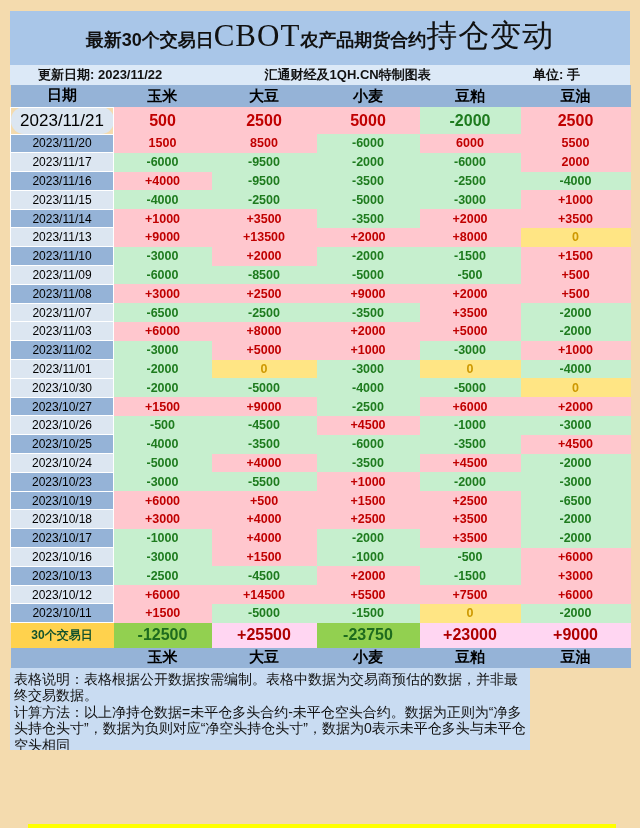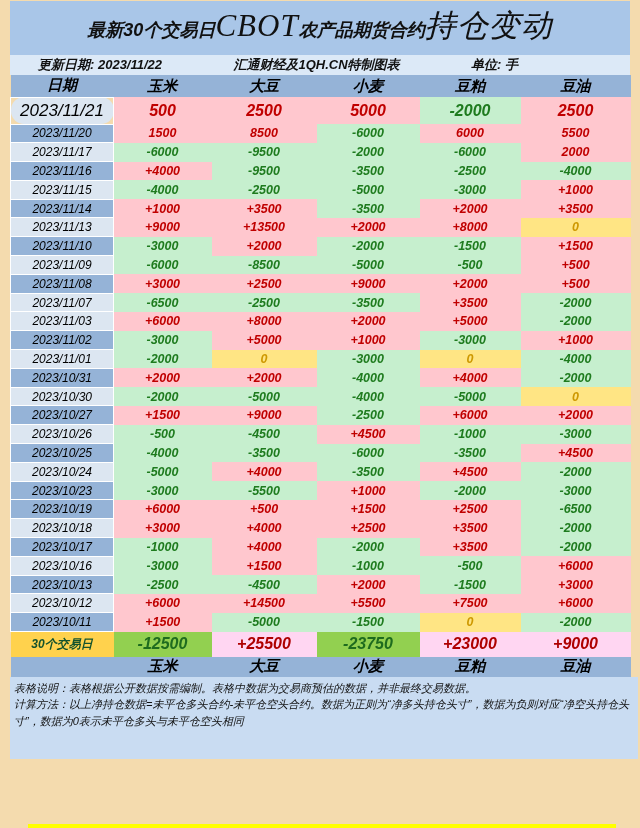--- a/index.html
+++ b/index.html
@@ -2,21 +2,21 @@
 <html><head>
 <meta charset="utf-8">
 <style>
   * { margin: 0; padding: 0; box-sizing: border-box; }
   html, body { width: 640px; height: 828px; }
   body {
     font-family: "Liberation Sans", "DejaVu Sans", sans-serif;
     background: #F4DBAE;
   }
   .page { position: relative; width: 640px; height: 828px; background: #F4DBAE; overflow: hidden; }
-  .panel { position: absolute; left: 10px; top: 1px; width: 620px; font-style: italic; }
+  .panel { position: absolute; left: 10px; top: 11px; width: 620px; }
 
   
   .title-bar {
     background: #A9C6E8;
     height: 54px;
     text-align: center;
     line-height: 50px;
     white-space: nowrap;
     overflow: hidden;
   }
@@ -24,21 +24,21 @@
   .t-lg { font-family: "Liberation Serif", "DejaVu Serif", serif; font-size: 31px; font-weight: 500; color: #111; vertical-align: baseline; letter-spacing: 1px; }
 
   
   .subheader {
     background: #DCE9F7;
     height: 20px;
     display: flex;
     justify-content: space-between;
     align-items: center;
     padding-left: 28px;
-    padding-right: 112px;
+    padding-right: 50px;
     font-size: 13px;
     font-weight: 700;
     color: #111;
   }
 
   table { border-collapse: collapse; width: 620px; table-layout: fixed; }
   col.c-date { width: 103px; }
   col.c-corn { width: 98px; }
   col.c-soy  { width: 105px; }
   col.c-wheat{ width: 103px; }
@@ -76,25 +76,25 @@
   tr.summary td { height: 25px; }
   td.sum-label { background: #FFD24D; color: #14532d; font-size: 12px; font-weight: 700; }
   td.sum-val { font-size: 16px; font-weight: 700; text-align: center; }
   td.sum-val.pos { background: #FFD6F2; color: #AE0000; }
   td.sum-val.neg { background: #92D050; color: #1E6B1E; }
 
   tr.footcols td { background: #95B3D7; color: #000; font-size: 15px; font-weight: 700; height: 20px; text-align: center; }
 
   .notes {
     background: #C9DCF2;
-    width: 628px;
+    width: 520px;
     height: 82px;
     overflow: hidden;
     padding: 3px 4px 0 4px;
-    font-size: 11px;
+    font-size: 14px;
     line-height: 16.5px;
     color: #111;
   }
   .bottom-strip {
     position: absolute;
     left: 28px;
     bottom: 0;
     width: 588px;
     height: 4px;
     background: #FFFF00;
@@ -240,28 +240,20 @@
           </tr>
           <tr>
             <td class="date lt">2023/11/01</td>
             <td class="val neg">-2000</td>
             <td class="val zero">0</td>
             <td class="val neg">-3000</td>
             <td class="val zero">0</td>
             <td class="val neg">-4000</td>
           </tr>
           <tr>
-            <td class="date dk">2023/10/31</td>
-            <td class="val pos">+2000</td>
-            <td class="val pos">+2000</td>
-            <td class="val neg">-4000</td>
-            <td class="val pos">+4000</td>
-            <td class="val neg">-2000</td>
-          </tr>
-          <tr>
             <td class="date lt">2023/10/30</td>
             <td class="val neg">-2000</td>
             <td class="val neg">-5000</td>
             <td class="val neg">-4000</td>
             <td class="val neg">-5000</td>
             <td class="val zero">0</td>
           </tr>
           <tr>
             <td class="date dk">2023/10/27</td>
             <td class="val pos">+1500</td>

